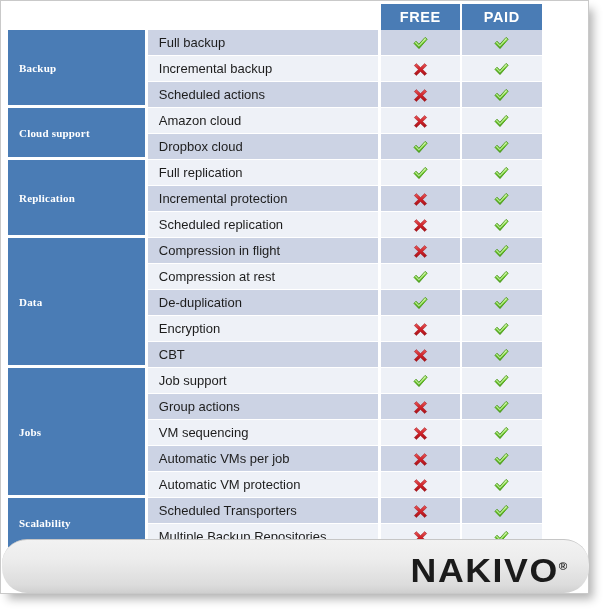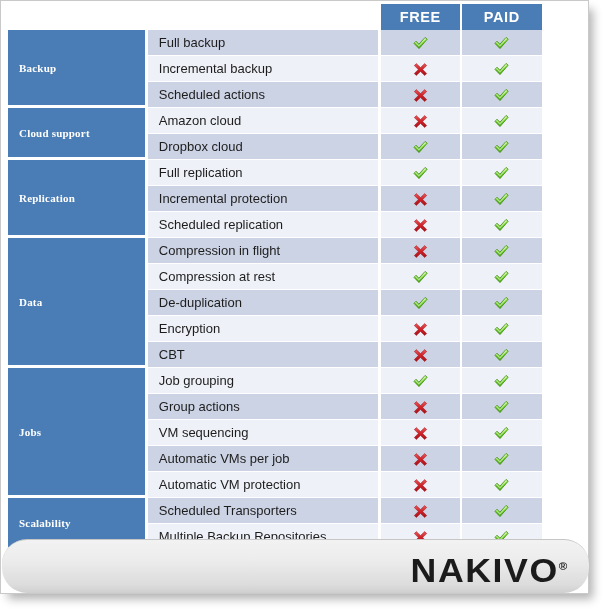--- a/index.html
+++ b/index.html
@@ -461,21 +461,21 @@
                       <stop offset="45%" stop-color="#6fd221"></stop>
                       <stop offset="100%" stop-color="#45a011"></stop>
                     </linearGradient>
                   </defs>
                   <path d="M2.0 8.4 L4.0 6.2 L6.9 9.2 L13.1 2.4 L15.2 4.2 L7.0 13.6 Z" fill="url(#gck)" stroke="#3f8f12" stroke-width="0.8" stroke-linejoin="round"></path>
                   <path d="M3.6 7.4 L6.9 10.9 L13.2 3.8" fill="none" stroke="#ffffff" stroke-opacity="0.55" stroke-width="1.1" stroke-linecap="round"></path>
                 </svg></span></td>
           </tr>
           <tr class="row-b">
             <td class="cat" rowspan="5">Jobs</td>
-            <td class="feat">Job grouping</td>
+            <td class="feat">Job support</td>
             <td class="mark"><span class="ico"><svg viewBox="0 0 17 17" width="17" height="17">
                   <defs>
                     <linearGradient id="gck" x1="0" y1="0" x2="0" y2="1">
                       <stop offset="0%" stop-color="#b9ef7a"></stop>
                       <stop offset="45%" stop-color="#6fd221"></stop>
                       <stop offset="100%" stop-color="#45a011"></stop>
                     </linearGradient>
                   </defs>
                   <path d="M2.0 8.4 L4.0 6.2 L6.9 9.2 L13.1 2.4 L15.2 4.2 L7.0 13.6 Z" fill="url(#gck)" stroke="#3f8f12" stroke-width="0.8" stroke-linejoin="round"></path>
                   <path d="M3.6 7.4 L6.9 10.9 L13.2 3.8" fill="none" stroke="#ffffff" stroke-opacity="0.55" stroke-width="1.1" stroke-linecap="round"></path>

